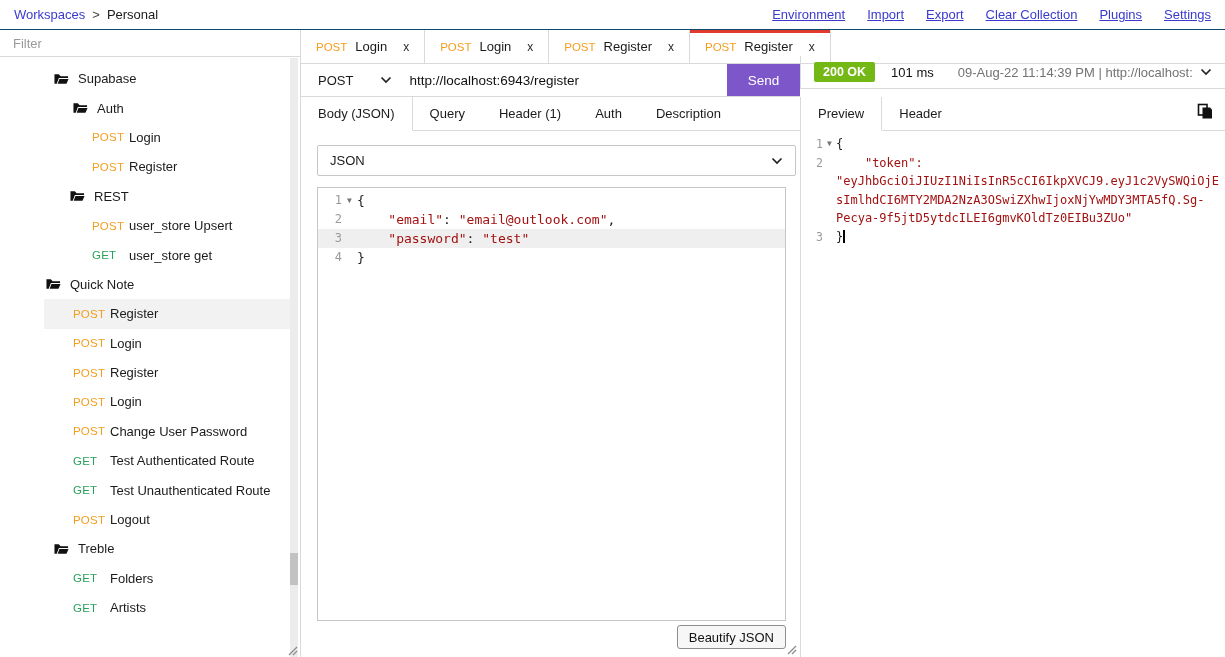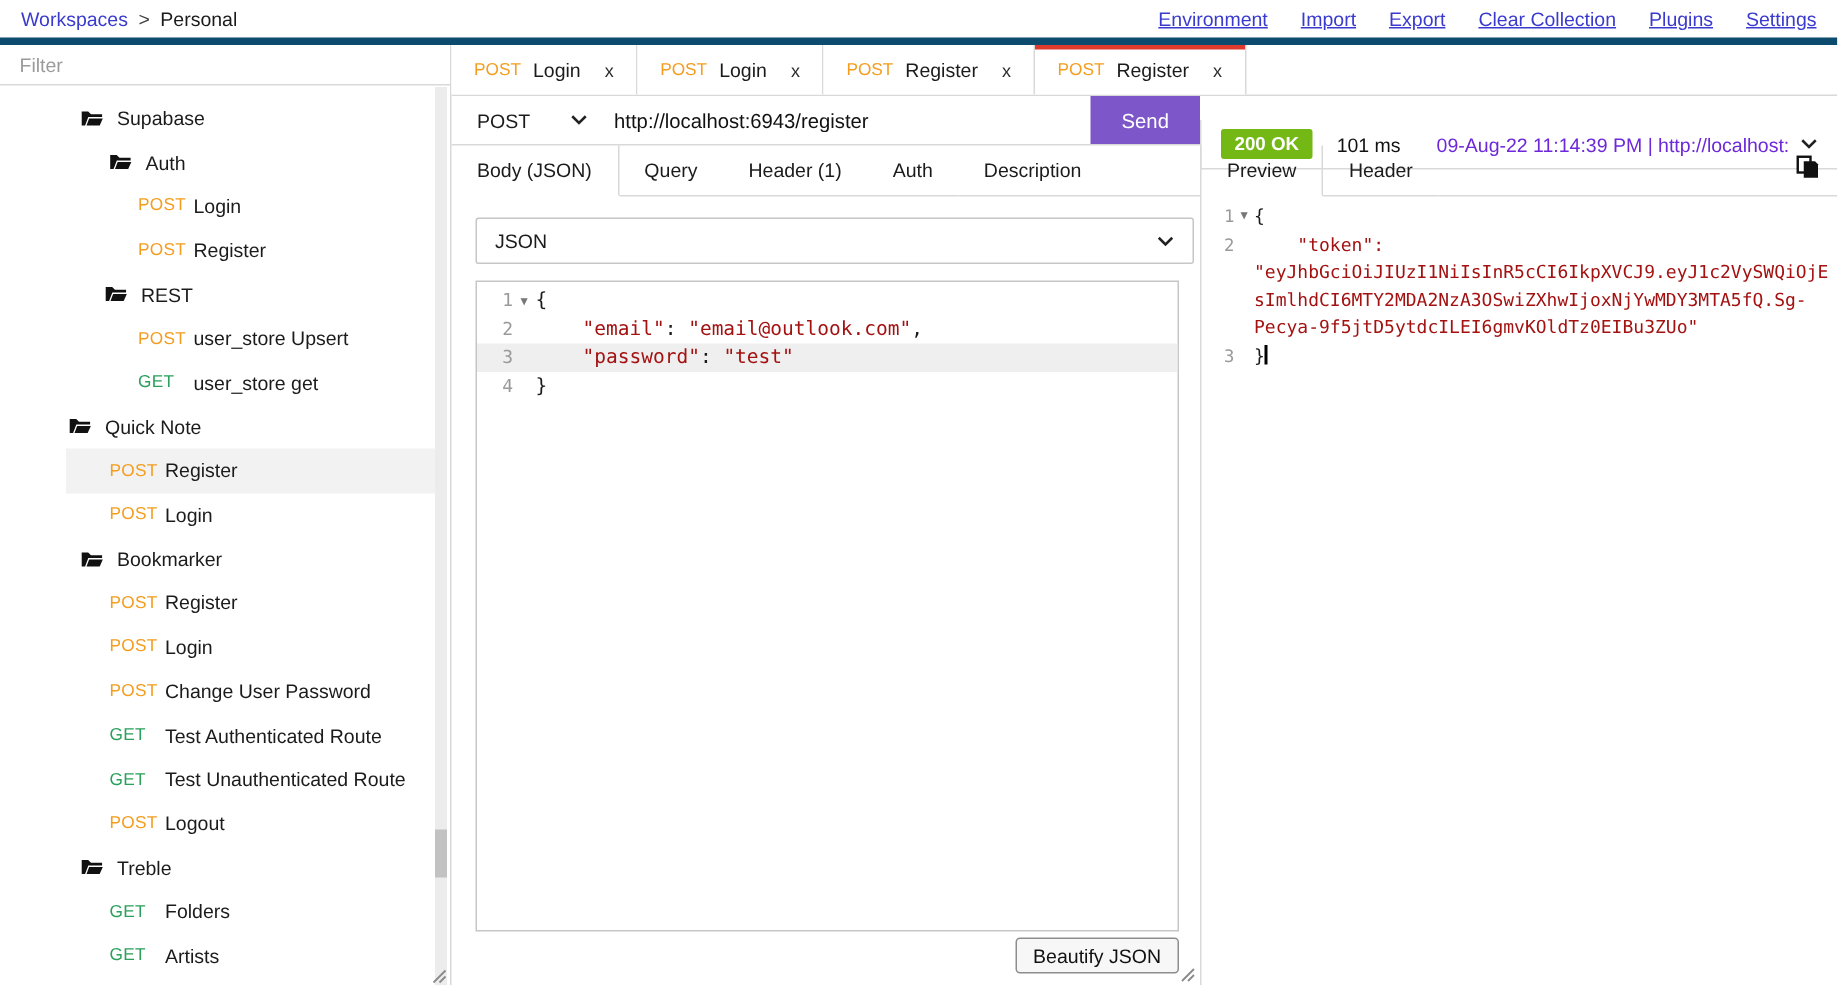--- a/index.html
+++ b/index.html
@@ -7,21 +7,21 @@
   .app {
     position:relative; width:1225px; height:657px; background:#fff;
     font-family:"Liberation Sans", sans-serif; font-size:13px; color:#1b1b1b;
     overflow:hidden;
   }
   svg { display:block; }
 
   
   .topbar {
     position:absolute; left:0; top:0; width:1225px; height:30px;
-    border-bottom:5px solid #0c4a6e;
+    border-bottom:1px solid #0c4a6e;
     display:flex; align-items:center; justify-content:space-between;
     padding:0 14px;
   }
   .breadcrumb { display:flex; align-items:center; gap:7px; }
   .breadcrumb .ws { color:var(--link, #3a3ace); cursor:pointer; }
   .breadcrumb .sep { color:#444; }
   .top-links { display:flex; align-items:center; gap:22px; }
   .top-links a { color:var(--link, #3a3ace); text-decoration:underline; cursor:pointer; }
 
   
@@ -76,31 +76,31 @@
     flex:1; height:100%; border:none; outline:none;
     font:13.5px "Liberation Sans", sans-serif; color:#111;
   }
   .send-btn {
     width:73px; height:100%; border:none; background:var(--send-bg, #7d56c9);
     color:#ffffff; font:13.5px "Liberation Sans", sans-serif; cursor:pointer;
   }
 
   
   .metabar {
-    position:absolute; left:800px; top:80px; width:425px; height:33px;
+    position:absolute; left:800px; top:56px; width:425px; height:33px;
     border-bottom:1px solid #d9d9d9; border-left:1px solid #d9d9d9;
     display:flex; align-items:center; padding:0 13px;
   }
   .status-badge {
     background:var(--status-bg, #74b816); color:#fff; font-size:12.5px; font-weight:bold;
     padding:3px 9px; border-radius:2px; flex:none;
   }
   .resp-time { margin-left:16px; flex:none; color:#111; }
   .history { flex:1; display:flex; align-items:center; margin-left:24px; overflow:hidden; cursor:pointer; }
-  .history .htext { flex:1; white-space:nowrap; overflow:hidden; color:#6d28d9; }
+  .history .htext { flex:1; white-space:nowrap; overflow:hidden; color:#737373; }
   .history .chev { flex:none; margin-left:4px; }
 
   
   .reqpanel  { position:absolute; left:301px; top:97px; width:499px; height:560px; }
   .respanel  { position:absolute; left:800px; top:97px; width:425px; height:560px; border-left:1px solid #d9d9d9; }
 
   .subtabs { display:flex; height:34px; }
   .subtab {
     display:flex; align-items:center; padding:0 17px; cursor:pointer;
     border-bottom:1px solid #d9d9d9; white-space:nowrap;
@@ -221,29 +221,20 @@
           <span class="lbl">Quick Note</span>
         </div>
         <div class="tree-row selected" style="padding-left: 29px;">
           <span class="method post">POST</span>
           <span class="lbl">Register</span>
         </div>
         <div class="tree-row" style="padding-left: 29px;">
           <span class="method post">POST</span>
           <span class="lbl">Login</span>
         </div>
-        <div class="tree-row" style="padding-left: 10px;">
-          <span class="folder-ic">
-            <svg width="15" height="12" viewBox="0 0 16 12">
-              <path fill="#111" d="M.5 1h4.6l2 2h7.9v2H5.2L2.9 11H.5z"></path>
-              <path fill="#111" d="M5.8 6h9.7l-2.2 5H3.9z"></path>
-            </svg>
-          </span>
-          <span class="lbl">Bookmarker</span>
-        </div>
         <div class="tree-row" style="padding-left: 29px;">
           <span class="method post">POST</span>
           <span class="lbl">Register</span>
         </div>
         <div class="tree-row" style="padding-left: 29px;">
           <span class="method post">POST</span>
           <span class="lbl">Login</span>
         </div>
         <div class="tree-row" style="padding-left: 29px;">
           <span class="method post">POST</span>

